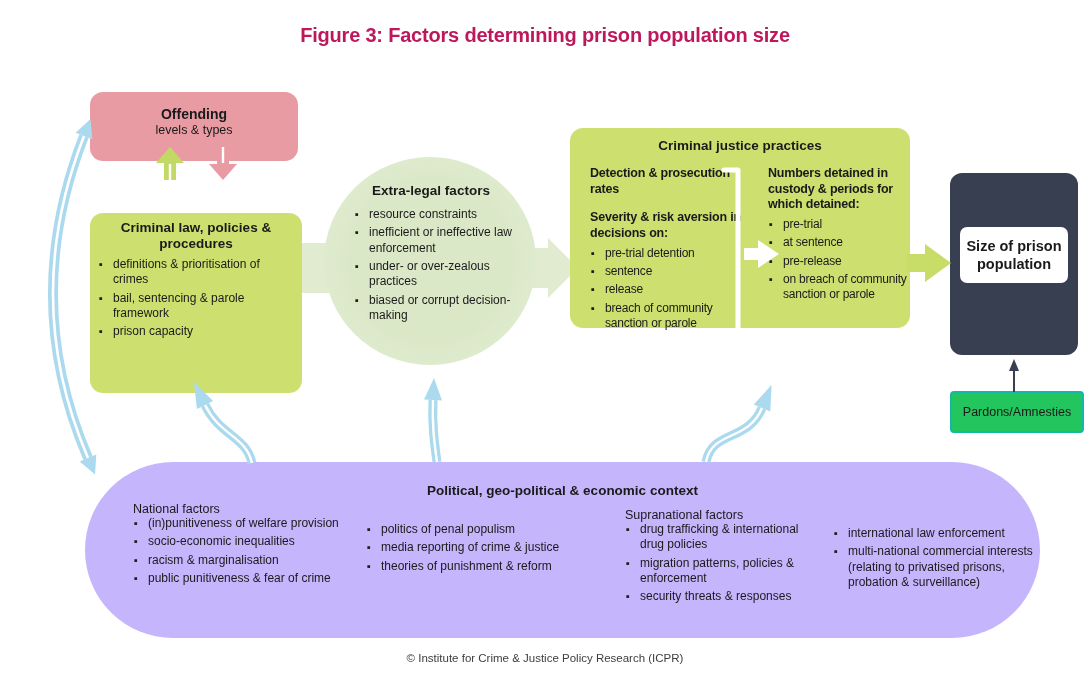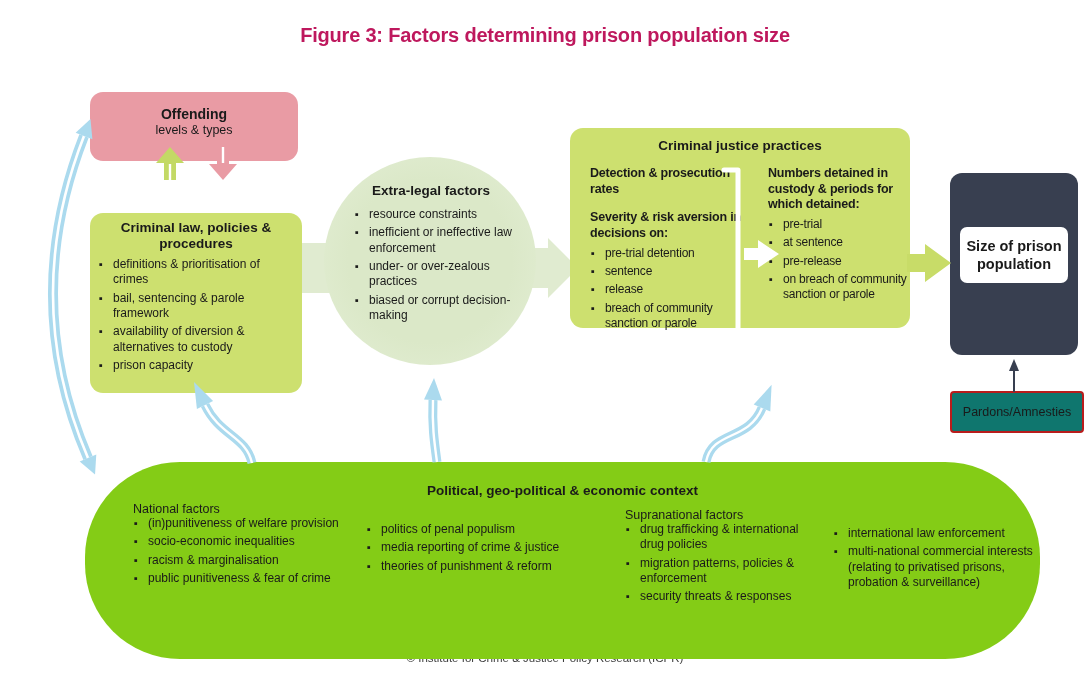--- a/index.html
+++ b/index.html
@@ -42,24 +42,24 @@
   .cjp .colR{position:absolute;left:198px;top:38px;width:140px;letter-spacing:-0.2px;}
   .cjp h4{font-size:12.5px;font-weight:bold;margin:0 0 4px 0;line-height:1.25;}
   .cjp .gap{height:9px;}
 
   .sizebox{left:950px;top:173px;width:128px;height:182px;background:#383f50;border-radius:12px;}
   .sizebox .inner{
     position:absolute;left:10px;top:54px;width:108px;background:#fff;border-radius:7px;
     text-align:center;font-weight:bold;font-size:14.5px;line-height:1.25;padding:10px 2px;box-sizing:border-box;
   }
   .pardons{
-    left:950px;top:391px;width:130px;height:38px;background:#0f766e;border:2px solid #b91c1c;border-radius:4px;
+    left:950px;top:391px;width:130px;height:38px;background:#22c55e;border:2px solid #14b8a6;border-radius:4px;
     display:flex;align-items:center;justify-content:center;font-size:12.5px;
   }
-  .blob{left:85px;top:462px;width:955px;height:197px;background:#84cc16;border-radius:95px;}
+  .blob{left:85px;top:462px;width:955px;height:176px;background:#c4b5fd;border-radius:95px;}
   .blob .t{position:absolute;top:21px;left:0;width:100%;text-align:center;font-weight:bold;font-size:13.5px;}
   .blob h4{font-size:12.5px;font-weight:normal;margin:0 0 0 0;}
   .ctx1{position:absolute;left:48px;top:40px;width:228px;}
   .ctx2{position:absolute;left:281px;top:60px;width:210px;}
   .ctx3{position:absolute;left:540px;top:46px;width:198px;}
   .ctx4{position:absolute;left:748px;top:64px;width:206px;}
 
   .footer{top:652px;left:0;width:100%;text-align:center;font-size:11.5px;color:#3d3d3d;}
 </style>
 </head>
@@ -77,21 +77,20 @@
   <div class="abs box node offending">
     <div class="t">Offending</div>
     <div class="s">levels &amp; types</div>
   </div>
 
   <div class="abs box node law">
     <div class="t">Criminal law, policies &amp; procedures</div>
     <ul class="blt">
       <li>definitions &amp; prioritisation of crimes</li>
       <li>bail, sentencing &amp; parole framework</li>
-      <li>availability of diversion &amp; alternatives to custody</li>
       <li>prison capacity</li>
     </ul>
   </div>
 
   <div class="abs node circle">
     <div class="t">Extra-legal factors</div>
     <ul class="blt">
       <li>resource constraints</li>
       <li>inefficient or ineffective law enforcement</li>
       <li>under- or over-zealous practices</li>

